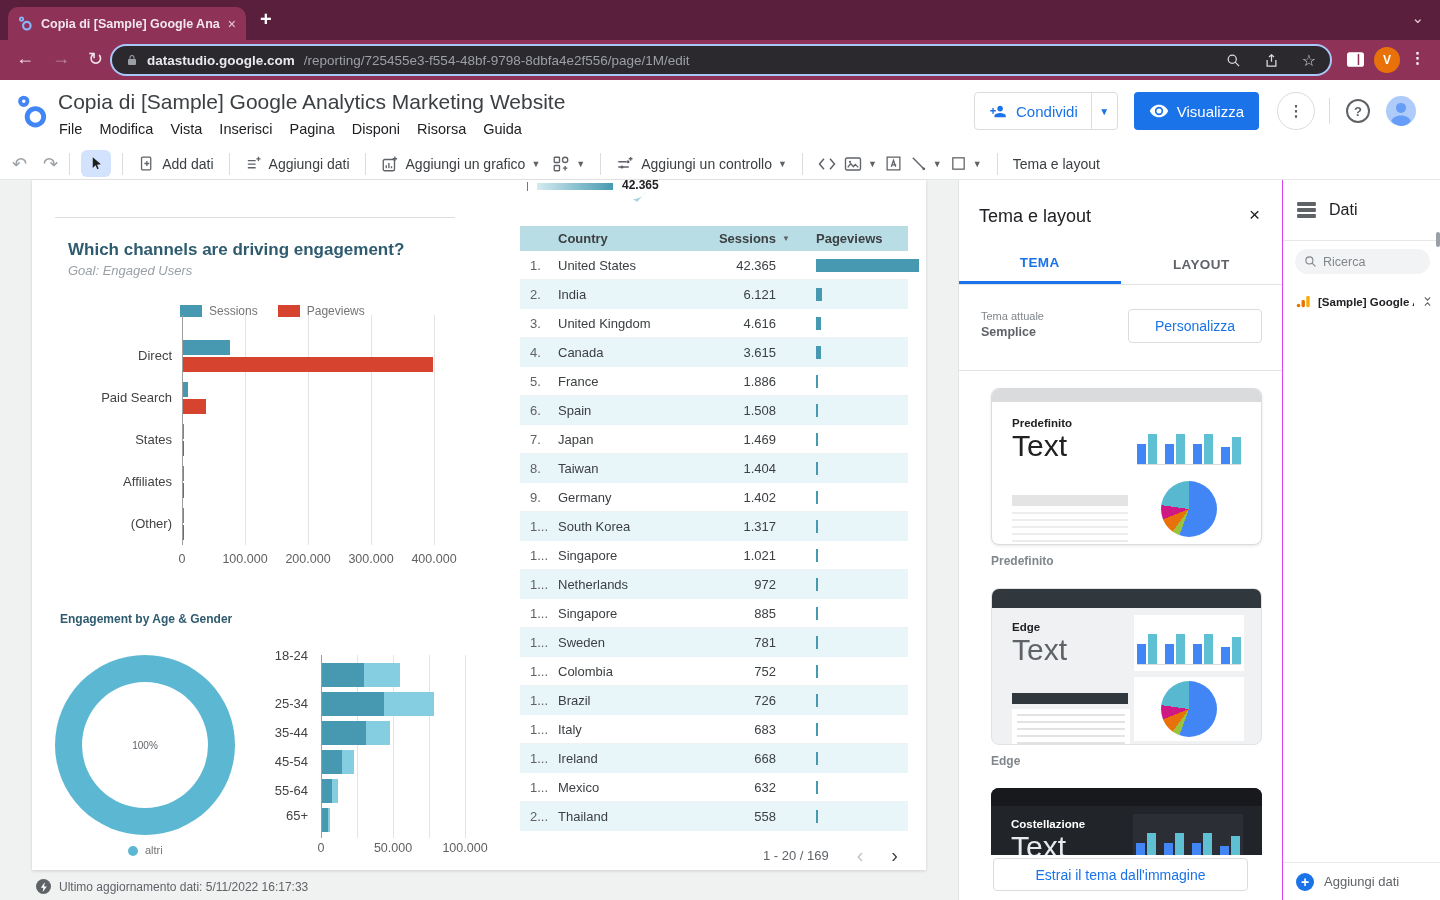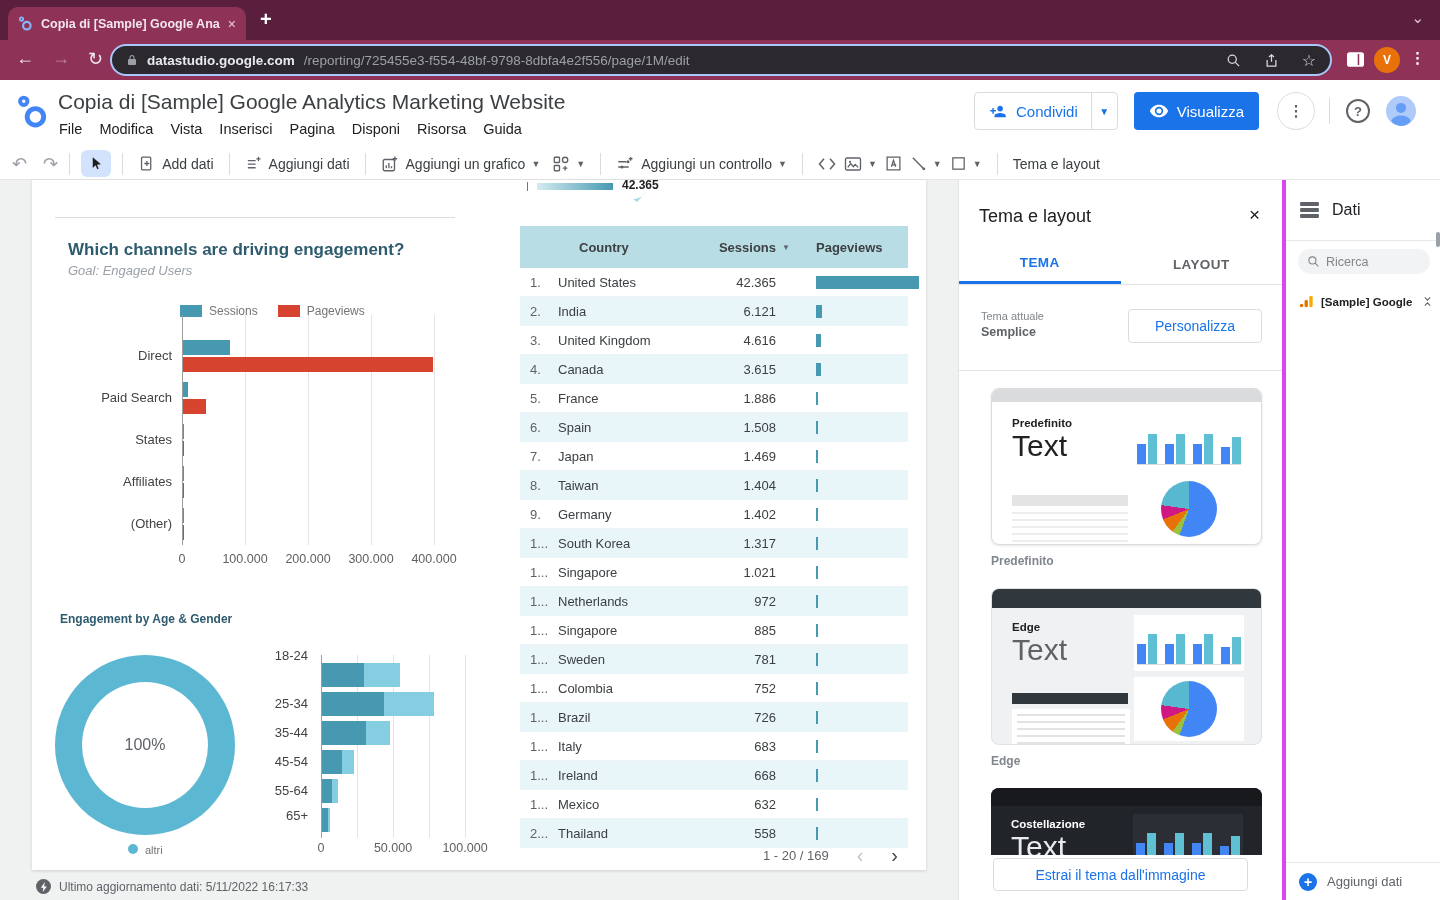--- a/index.html
+++ b/index.html
@@ -76,32 +76,32 @@
   .vline{position:absolute;top:0;bottom:0;width:1px;background:#e4e4e4;}
   .vline.axis{background:#9e9e9e;}
   .c1-group{position:absolute;left:1px;}
   .c1-group .bar{height:15px;margin-bottom:2px;}
   .c1-cat{position:absolute;left:0;width:140px;text-align:right;font-size:13px;color:#424242;}
   .c1-xlabel{position:absolute;top:372px;transform:translateX(-50%);font-size:12.5px;color:#616161;}
 
   
   .c2-title{position:absolute;left:28px;top:432px;font-size:12px;font-weight:bold;color:#2e5b6e;}
   .donut{position:absolute;left:23px;top:475px;width:180px;height:180px;border-radius:50%;background:#5cb8d2;}
-  .donut-hole{position:absolute;inset:27px;background:#fff;border-radius:50%;display:flex;align-items:center;justify-content:center;font-size:16px;color:#5f6368;}
-  .c2-legend{position:absolute;left:96px;top:664px;display:flex;align-items:flex-start;gap:7px;font-size:11px;color:#757575;}
+  .donut-hole{position:absolute;inset:27px;background:#fff;border-radius:50%;display:flex;align-items:center;justify-content:center;font-size:10px;color:#5f6368;}
+  .c2-legend{position:absolute;left:96px;top:664px;display:flex;align-items:flex-end;gap:7px;font-size:11px;color:#757575;}
   .c2-dot{width:10px;height:10px;border-radius:50%;background:#5cb8d2;}
   .c3-plot{position:absolute;left:289px;top:475px;width:145px;height:183px;}
   .c3-row{position:absolute;left:1px;height:24px;display:flex;}
   .c3-row div{height:24px;}
   .c3-cat{position:absolute;left:206px;width:70px;text-align:right;font-size:13px;color:#424242;}
   .c3-xlabel{position:absolute;top:661px;transform:translateX(-50%);font-size:12.5px;color:#616161;}
 
   
   .ctable{position:absolute;left:488px;top:46px;width:388px;font-size:13px;color:#3c4043;}
-  .t-head{height:42px;background:#b9dde4;display:flex;align-items:center;font-weight:bold;padding-left:21px;}
+  .t-head{height:25px;background:#b9dde4;display:flex;align-items:center;font-weight:bold;}
   .col-rank{width:38px;padding-left:10px;color:#616161;}
   .col-country{flex:1;white-space:nowrap;overflow:hidden;}
   .col-sessions{width:78px;text-align:right;}
   .col-caret{width:20px;text-align:center;font-size:8px;color:#5f6368;}
   .col-bar{width:112px;padding-left:20px;}
   .t-row{height:29px;display:flex;align-items:center;border-bottom:1px solid #edf3f4;}
   .t-row.alt{background:#e9f6f9;border-bottom:none;}
   .pv-bar{height:13px;background:#4799b2;}
   .t-pager{position:absolute;left:488px;top:662px;width:388px;height:26px;display:flex;align-items:center;justify-content:flex-end;gap:28px;color:#5f6368;font-size:13px;padding-right:10px;}
   .pg-prev{color:#c2c2c2;font-size:20px;}
@@ -149,21 +149,21 @@
   .v-dark{background:#212429;}
   .v-dark .tc-top{height:18px;background:#17191d;}
   .v-dark .tc-name{color:#fff;top:30px;}
   .v-dark .tc-text{color:#e8eaed;top:42px;}
   .v-dark .tc-panel{background:#2b2f35;}
   .v-dark .mini-bars{border-color:#3a3f46;}
   .tp-bottom{position:absolute;left:0;right:0;bottom:0;height:45px;background:#fff;}
   .tp-extract{position:absolute;left:34px;right:34px;top:3px;height:33px;border:1px solid #dadce0;border-radius:4px;color:#1a73e8;font-size:14px;display:flex;align-items:center;justify-content:center;background:#fff;}
 
   
-  .data-panel{position:absolute;left:1282px;top:180px;right:0;bottom:0;background:#fff;border-left:4px solid #d946ef;}
+  .data-panel{position:absolute;left:1282px;top:180px;right:0;bottom:0;background:#fff;border-left:1px solid #d946ef;}
   .dp-header{position:absolute;left:14px;top:21px;display:flex;align-items:center;gap:13px;}
   .dp-title{font-size:16px;color:#202124;}
   .dp-divider{position:absolute;left:0;right:0;top:60px;height:1px;background:#e8e8e8;}
   .dp-search{position:absolute;left:12px;right:10px;top:69px;height:25px;background:#f1f3f4;border-radius:13px;display:flex;align-items:center;padding:0 9px;gap:6px;}
   .dp-search input{border:none;outline:none;background:transparent;font-size:12.5px;color:#202124;width:90px;font-family:"Liberation Sans",sans-serif;}
   .dp-search input::placeholder{color:#80868b;}
   .dp-item{position:absolute;left:13px;right:6px;top:114px;display:flex;align-items:center;gap:7px;}
   .dp-item-label{flex:1;font-size:11.5px;font-weight:bold;color:#202124;white-space:nowrap;overflow:hidden;}
   .dp-scrollthumb{position:absolute;right:0;top:52px;width:4px;height:15px;background:#9aa0a6;border-radius:2px;}
   .dp-bottom{position:absolute;left:0;right:0;bottom:0;height:38px;border-top:1px solid #e8e8e8;display:flex;align-items:center;gap:10px;padding-left:13px;}

